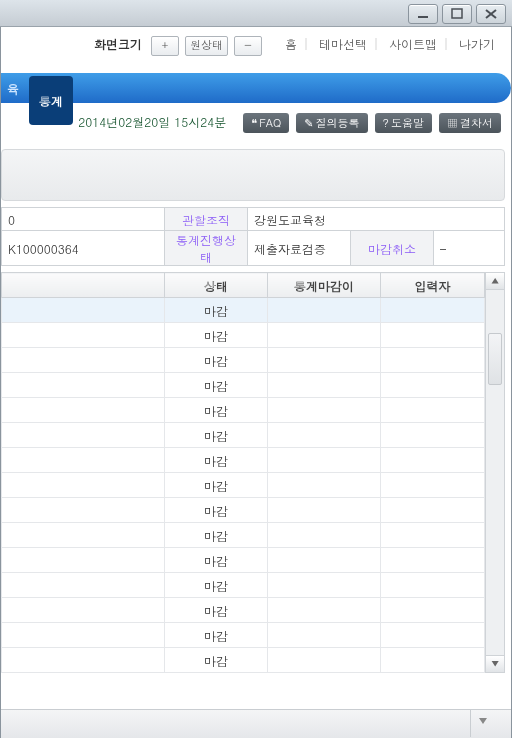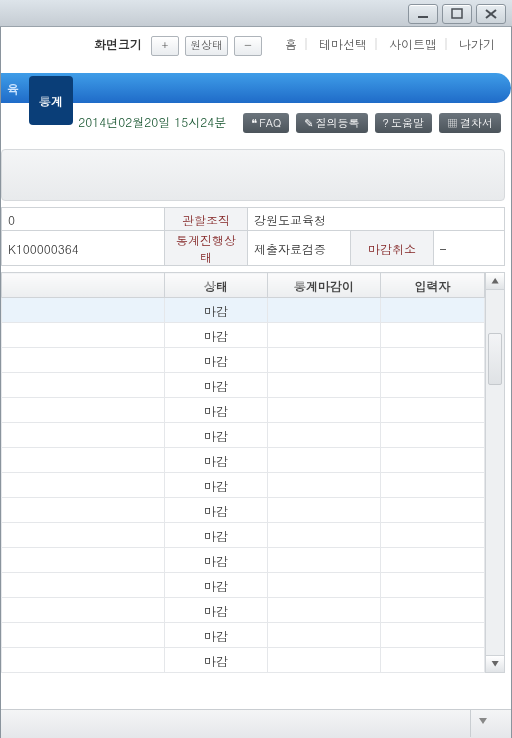--- a/index.html
+++ b/index.html
@@ -36,21 +36,21 @@
   
   .msgrow{margin:18px 6px 0 0;position:relative;height:24px;}
   .msgrow .msg{color:#e66a12;font-weight:bold;position:absolute;left:0;top:4px;}
   .actbtn{display:inline-block;height:22px;line-height:22px;padding:0 10px;border:1px solid #aeb4ba;border-radius:3px;background:linear-gradient(#fff,#e9ecef);color:#555;font-size:12px;margin-left:4px;}
   .actbtn.disabled{color:#bbb;}
   .msgrow .acts{position:absolute;right:0;top:0;}
 
   
   table.info{border-collapse:collapse;width:calc(100% - 6px);margin:6px 6px 0 0;}
   table.info td, table.info th{border:1px solid #cfd3d7;height:22px;padding:0 6px;font-weight:normal;text-align:left;font-size:12px;}
-  table.info th{background:#f2f3f5;text-align:center;color:#7f1d1d;width:70px;}
+  table.info th{background:#f2f3f5;text-align:center;color:#8b5cf6;width:70px;}
   table.info .v{background:#fff;}
 
   
   .gridwrap{margin:6px 6px 0 0;position:relative;}
   table.grid{border-collapse:collapse;width:calc(100% - 20px);}
   table.grid th{background:linear-gradient(#fbfbfc,#eceef0);border:1px solid #cfd3d7;height:22px;font-weight:bold;color:#444;}
   table.grid td{border:1px solid #e5e7ea;height:22px;text-align:center;background:#fff;}
   table.grid tr.sel td{background:#eaf3fb;}
   .vscroll{position:absolute;right:0;top:0;bottom:0;width:18px;background:#eef0f2;border:1px solid #cfd3d7;}
   .vscroll .arr{height:16px;background:linear-gradient(#fff,#e1e4e7);border-bottom:1px solid #cfd3d7;text-align:center;font-size:9px;line-height:16px;color:#666;}

